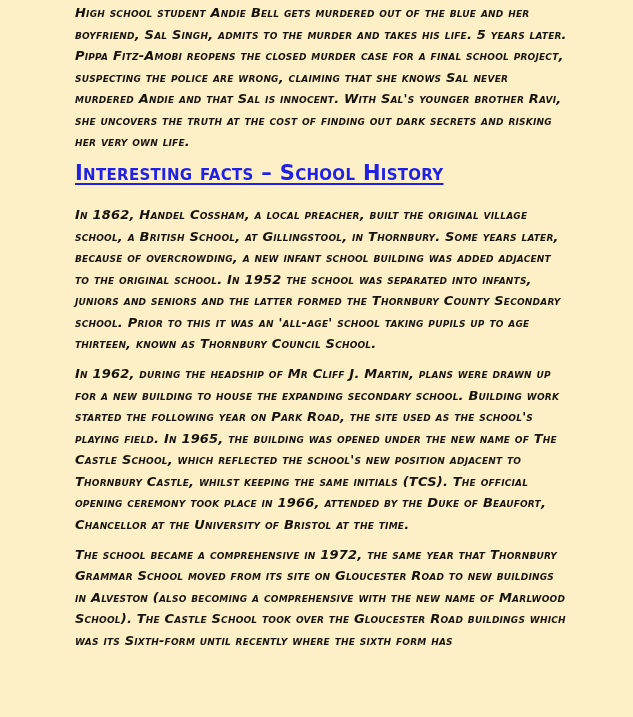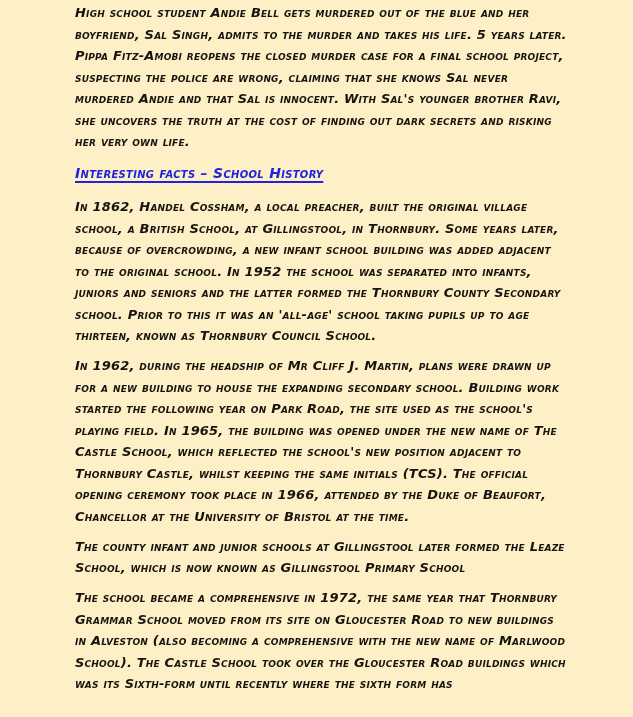--- a/index.html
+++ b/index.html
@@ -29,25 +29,24 @@
     font-style: italic;
     font-variant: small-caps;
     letter-spacing: 0.2px;
     color: var(--ink, #17140f);
   }
   .doc p.note {
     white-space: nowrap;
     max-width: none;
   }
   .doc h2 {
-    margin: 2px 0 10px 0;
-    font-size: 14px;
+    margin: 2px 0 18px 0;
+    font-size: 21px;
     line-height: 25px;
     font-weight: 700;
-    font-style: italic;
     font-variant: small-caps;
     letter-spacing: 0.3px;
   }
   .doc h2 a {
     color: var(--link, #2121e0);
     text-decoration: underline;
     text-decoration-thickness: 2px;
     text-underline-offset: 3px;
     cursor: pointer;
   }
@@ -58,16 +57,15 @@
 <main class="doc">
   <p>High school student Andie Bell gets murdered out of the blue and her boyfriend, Sal Singh, admits to the murder and takes his life. 5 years later. Pippa Fitz-Amobi reopens the closed murder case for a final school project, suspecting the police are wrong, claiming that she knows Sal never murdered Andie and that Sal is innocent. With Sal's younger brother Ravi, she uncovers the truth at the cost of finding out dark secrets and risking her very own life.</p>
 
 
   <h2><a href="#">Interesting facts – School History</a></h2>
 
   <p>In 1862, Handel Cossham, a local preacher, built the original village school, a British School, at Gillingstool, in Thornbury. Some years later, because of overcrowding, a new infant school building was added adjacent to the original school. In 1952 the school was separated into infants, juniors and seniors and the latter formed the Thornbury County Secondary school. Prior to this it was an 'all-age' school taking pupils up to age thirteen, known as Thornbury Council School.</p>
 
   <p>In 1962, during the headship of Mr Cliff J. Martin, plans were drawn up for a new building to house the expanding secondary school. Building work started the following year on Park Road, the site used as the school's playing field. In 1965, the building was opened under the new name of The Castle School, which reflected the school's new position adjacent to Thornbury Castle, whilst keeping the same initials (TCS). The official opening ceremony took place in 1966, attended by the Duke of Beaufort, Chancellor at the University of Bristol at the time.</p>
 
-  <p>The county infant and junior schools at Gillingstool later formed the Leaze School, which is now known as Gillingstool Primary School</p>
 
   <p>The school became a comprehensive in 1972, the same year that Thornbury Grammar School moved from its site on Gloucester Road to new buildings in Alveston (also becoming a comprehensive with the new name of Marlwood School). The Castle School took over the Gloucester Road buildings which was its Sixth-form until recently where the sixth form has</p>
 </main>
 
 </body></html>

